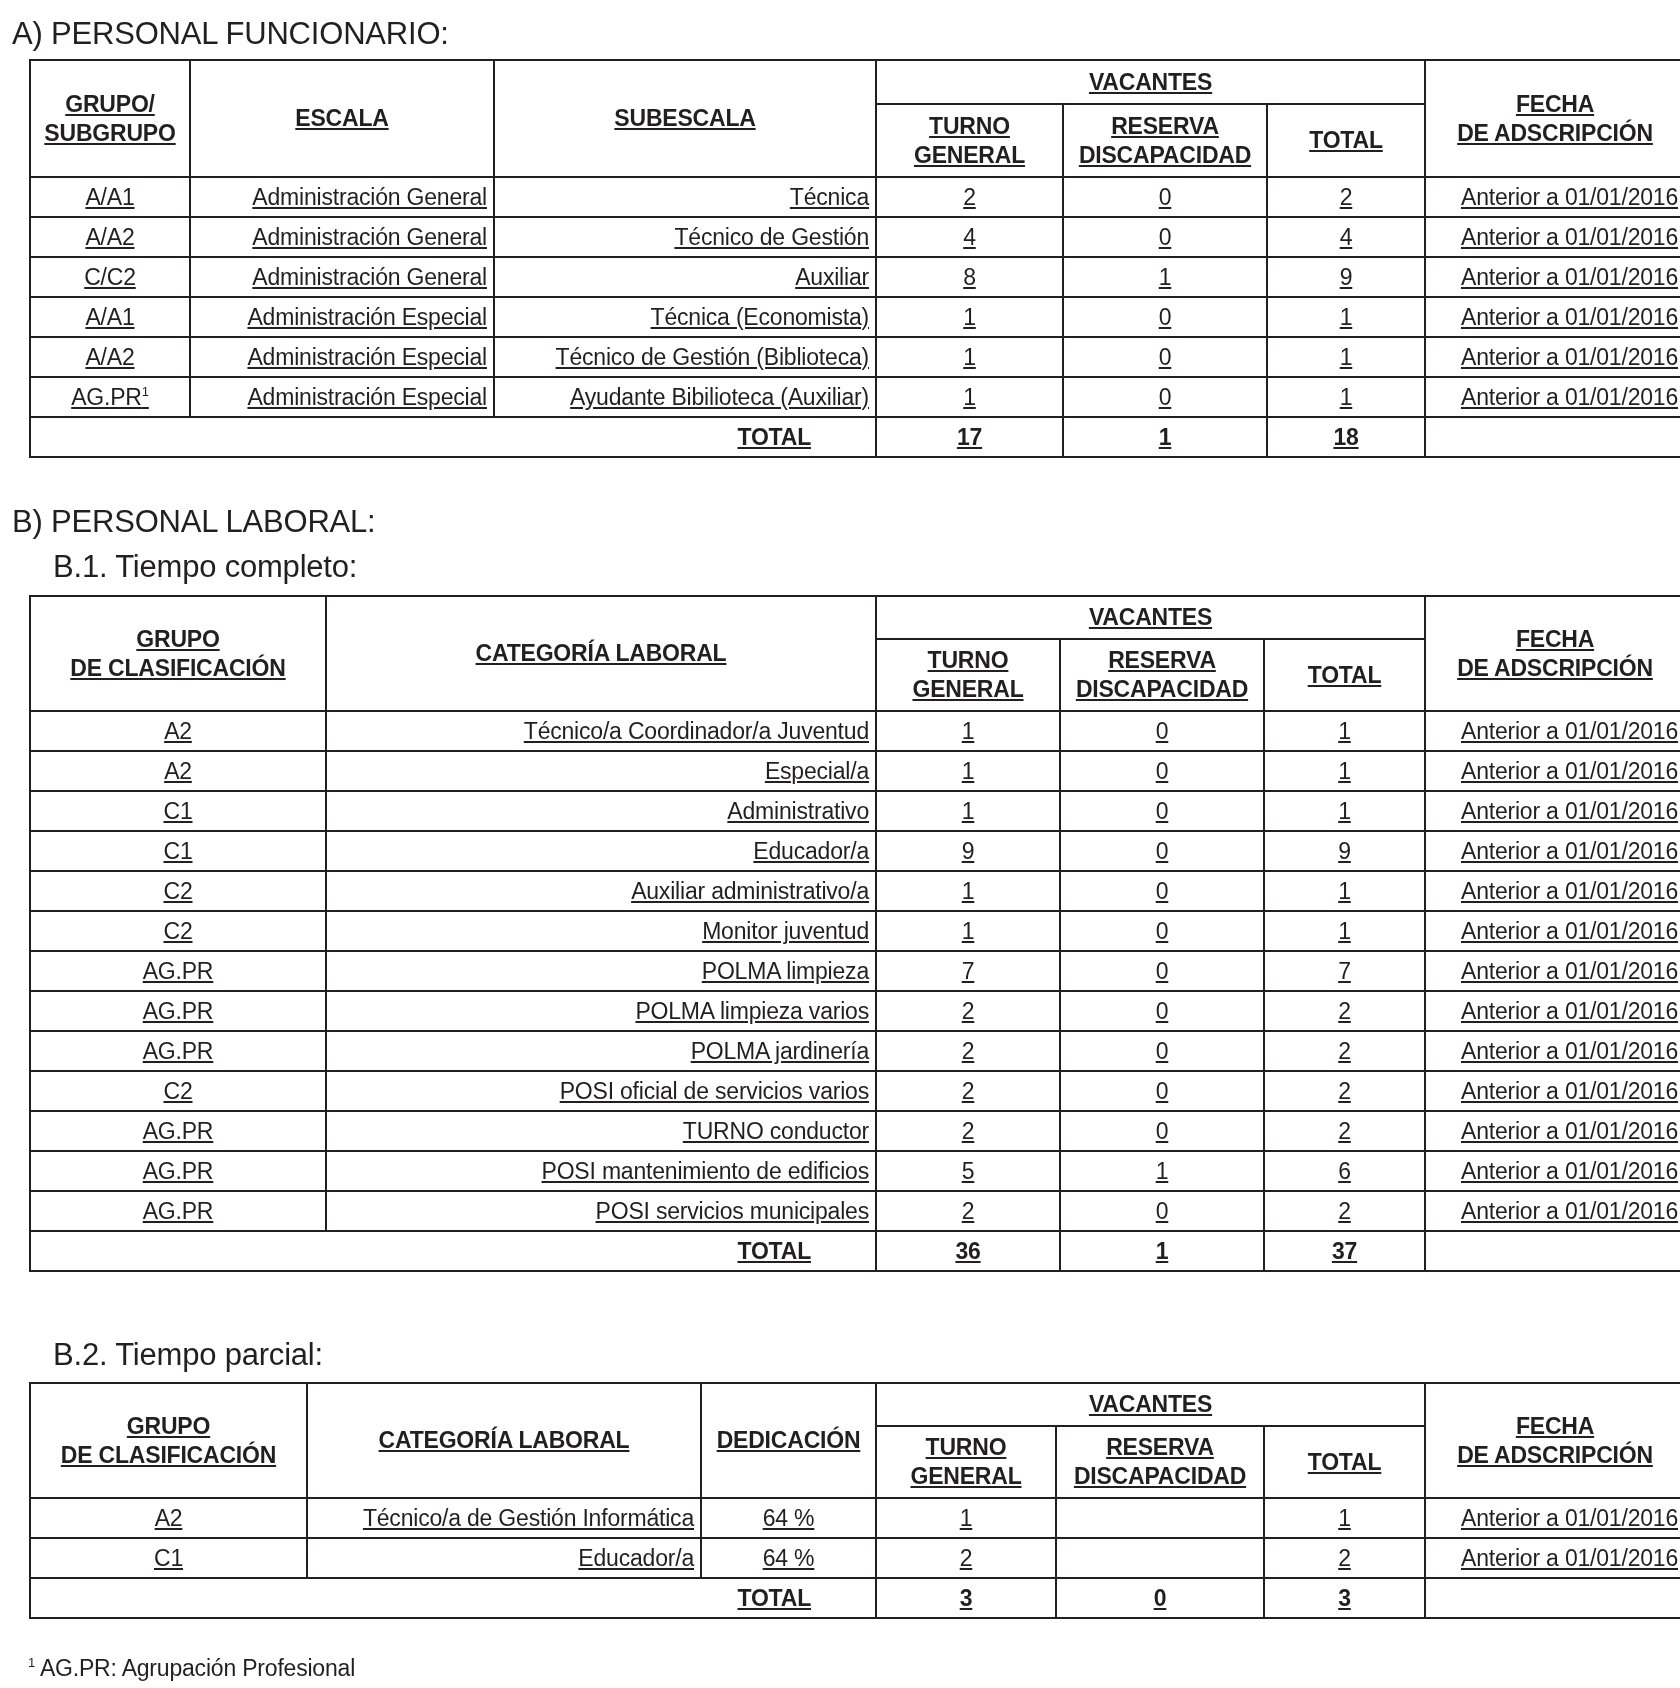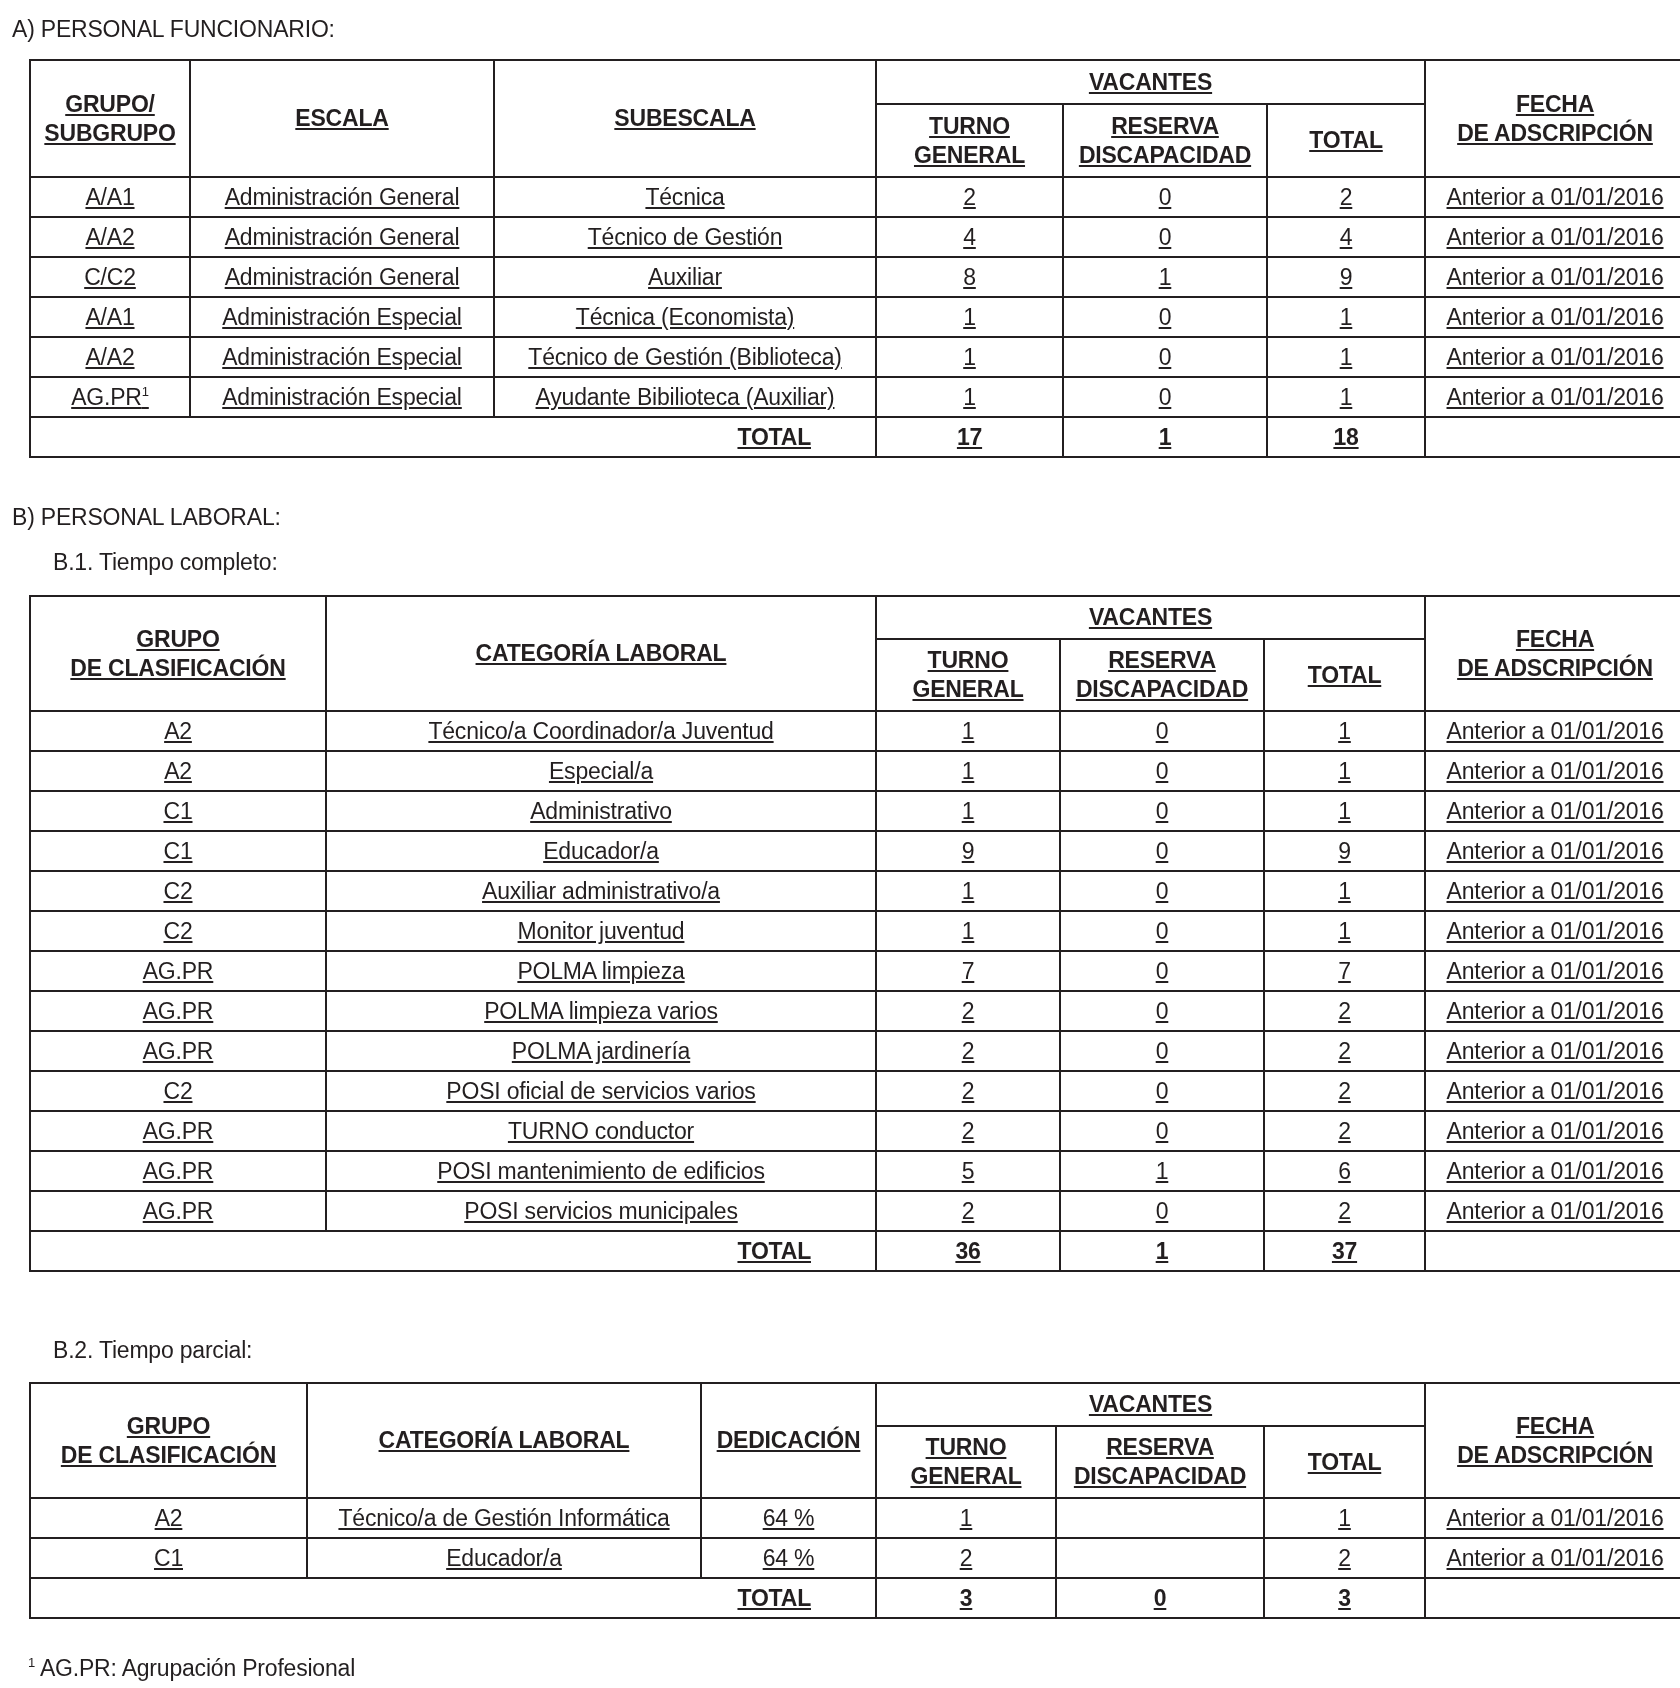--- a/index.html
+++ b/index.html
@@ -1,24 +1,24 @@
 <!DOCTYPE html>
 <html><head>
 <meta charset="utf-8">
 <style>
   html, body { margin:0; padding:0; background:#ffffff; }
   body { width:1680px; height:1688px; position:relative; overflow:hidden;
          font-family:"Liberation Sans", sans-serif; color:#231f20; }
-  .label { position:absolute; font-size:23px; white-space:nowrap; letter-spacing:-0.2px; }
+  .label { position:absolute; font-size:31px; white-space:nowrap; letter-spacing:-0.2px; }
   table { position:absolute; border-collapse:collapse; table-layout:fixed; left:29px; width:1655px;text-decoration:underline; }
   td, th { border:2.5px solid #231f20; font-size:23px; padding:0 6px; white-space:nowrap; overflow:hidden; letter-spacing:-0.2px; }
   th { font-weight:bold; text-align:center; line-height:29px; font-size:23px; }
   td { height:38px; }
   td.c { text-align:center; }
-  td.l { text-align:center; }
+  td.l { text-align:right; }
   td.b { font-weight:bold;margin-left:33px; }
   td.tot { text-align:right; padding-right:64px; font-weight:bold; }
   sup { font-size:13px; vertical-align:super; line-height:0; }
   .fn { font-size:23px;margin-left:16px; }
 </style>
 </head>
 <body>
 
 <div class="label" style="left:12px; top:16px;">A)  PERSONAL FUNCIONARIO:</div>
 

